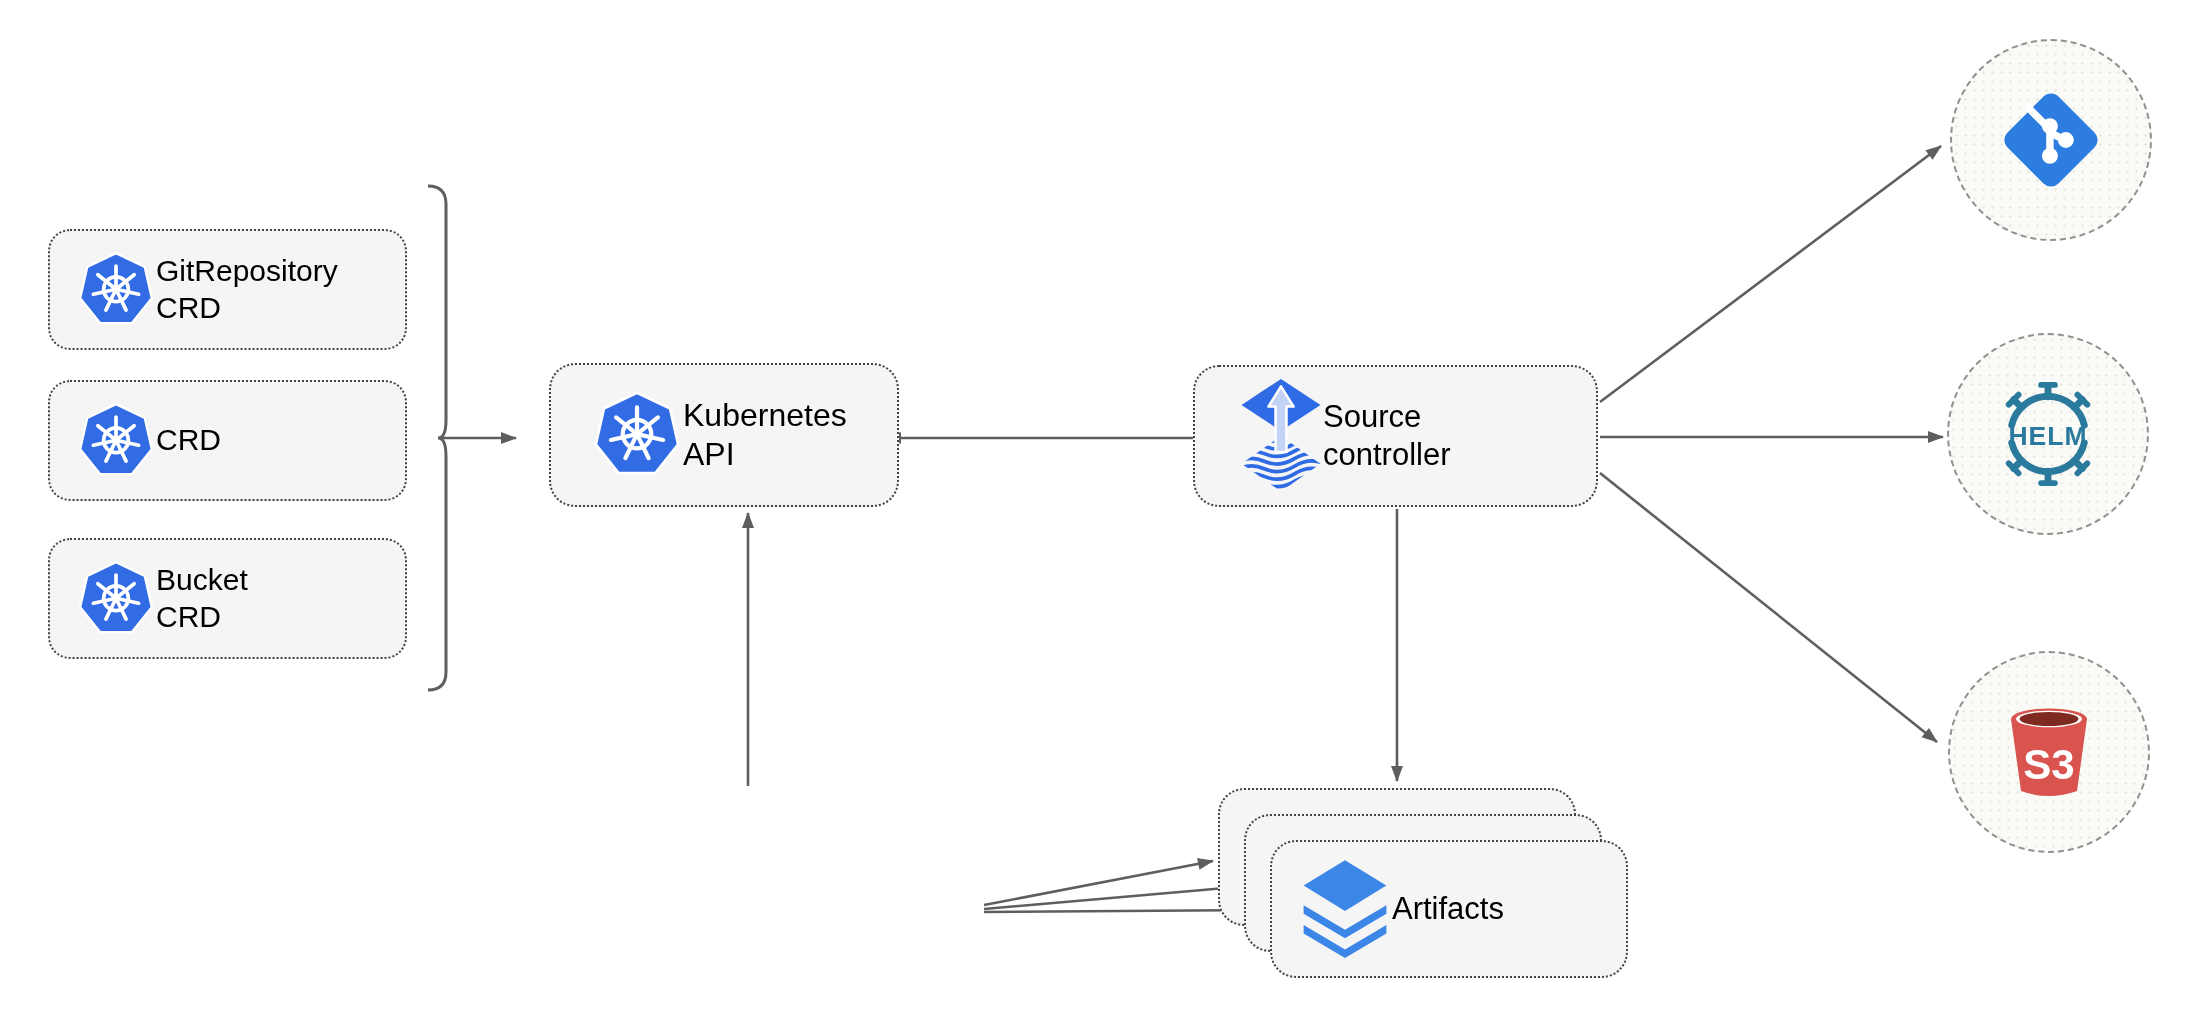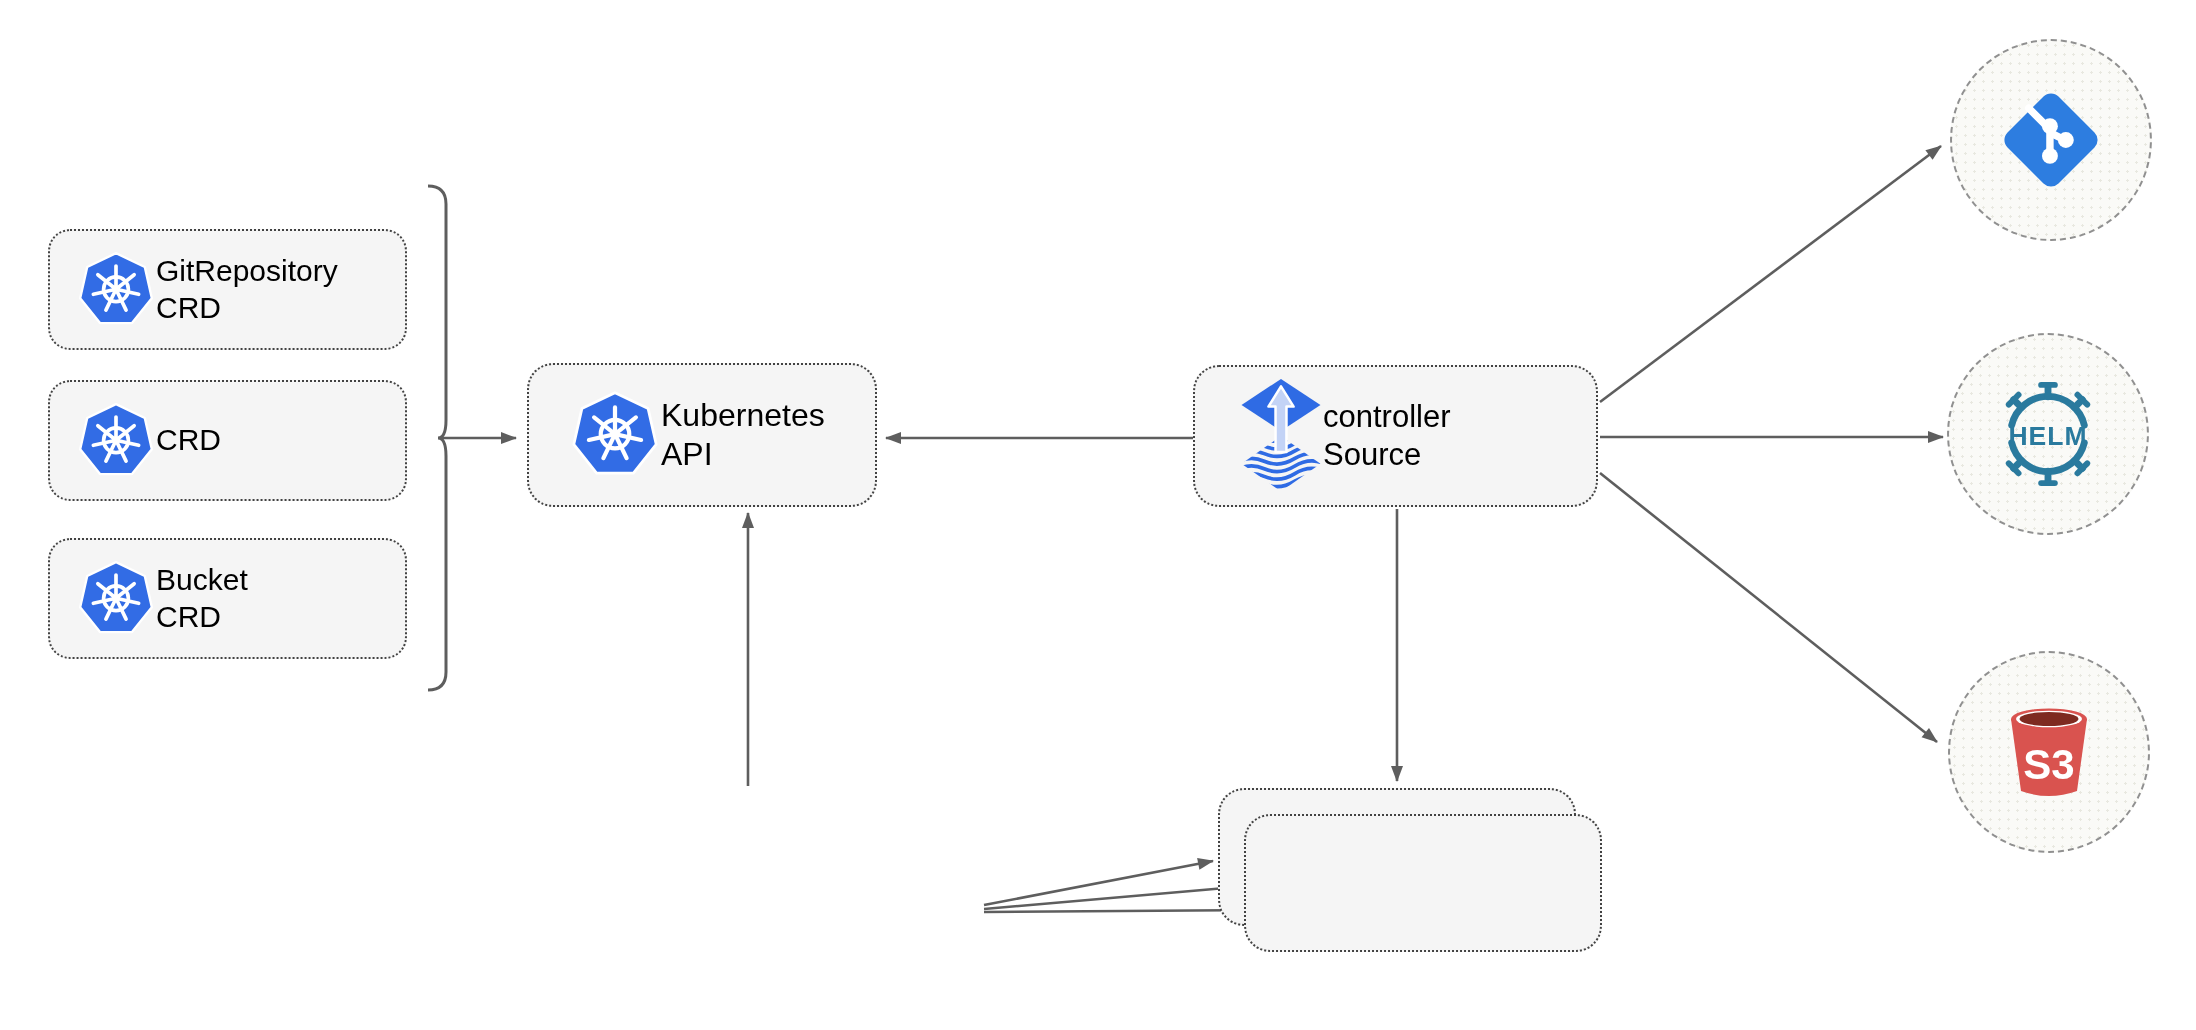--- a/index.html
+++ b/index.html
@@ -9,21 +9,21 @@
 
   .node{position:absolute;background:#F5F5F5;border:2.5px dotted #424242;border-radius:22px;
         box-sizing:border-box;}
   .node-content{display:flex;align-items:center;height:100%;width:100%;box-sizing:border-box;}
   .node-label{flex:1;text-align:left;font-size:30px;line-height:1.22;color:#000;}
 
   .crd-box{left:48px;width:359px;height:121px;}
   .crd-box .node-content{padding-left:26px;}
   #box-git-crd{top:229px;} #box-helm-crd{top:380px;} #box-bucket-crd{top:538px;}
 
-  .k8s-api{left:527px;top:363px;width:350px;height:144px;border-radius:26px;}
+  .k8s-api{left:549px;top:363px;width:350px;height:144px;border-radius:26px;}
   .k8s-api .node-content{padding-left:40px;}
   .k8s-api .node-label{font-size:32px;}
 
   .source{left:1193px;top:365px;width:405px;height:142px;border-radius:26px;}
   .source .node-content{padding-left:44px;}
 
   .stack{position:absolute;}
   #stack-consumers{left:570px;top:788px;width:414px;height:194px;}
   #stack-artifacts{left:1218px;top:788px;width:412px;height:192px;}
   .stack-layer{position:absolute;background:#F5F5F5;border:2.5px dotted #424242;border-radius:26px;
@@ -199,30 +199,38 @@
       <div class="node-label">Kubernetes API</div>
     </div>
   </div>
 
   <div class="node source">
     <div class="node-content">
       <svg class="icon" width="84" height="118">
           <use href="#icon-flux"></use>
         </svg>
       <div class="node-label" style="font-size:31px;">
+        <div>Source</div>
         <div>controller</div>
-        <div>Source</div>
       </div>
     </div>
   </div>
 
 
   <div class="stack" id="stack-artifacts">
     <div class="stack-layer layer-back"></div>
     <div class="stack-layer layer-mid"></div>
+    <div class="stack-layer layer-front">
+      <div class="node-content">
+        <svg class="icon" width="94" height="99">
+            <use href="#icon-layers"></use>
+          </svg>
+        <div class="node-label" style="font-size:31px;">Artifacts</div>
+      </div>
+    </div>
   </div>
 
   <div class="endpoint" id="endpoint-git">
     <svg class="icon" width="106" height="106">
         <use href="#icon-git"></use>
       </svg>
   </div>
   <div class="endpoint" id="endpoint-helm">
     <svg class="icon" width="108" height="108">
         <use href="#icon-helm"></use>

